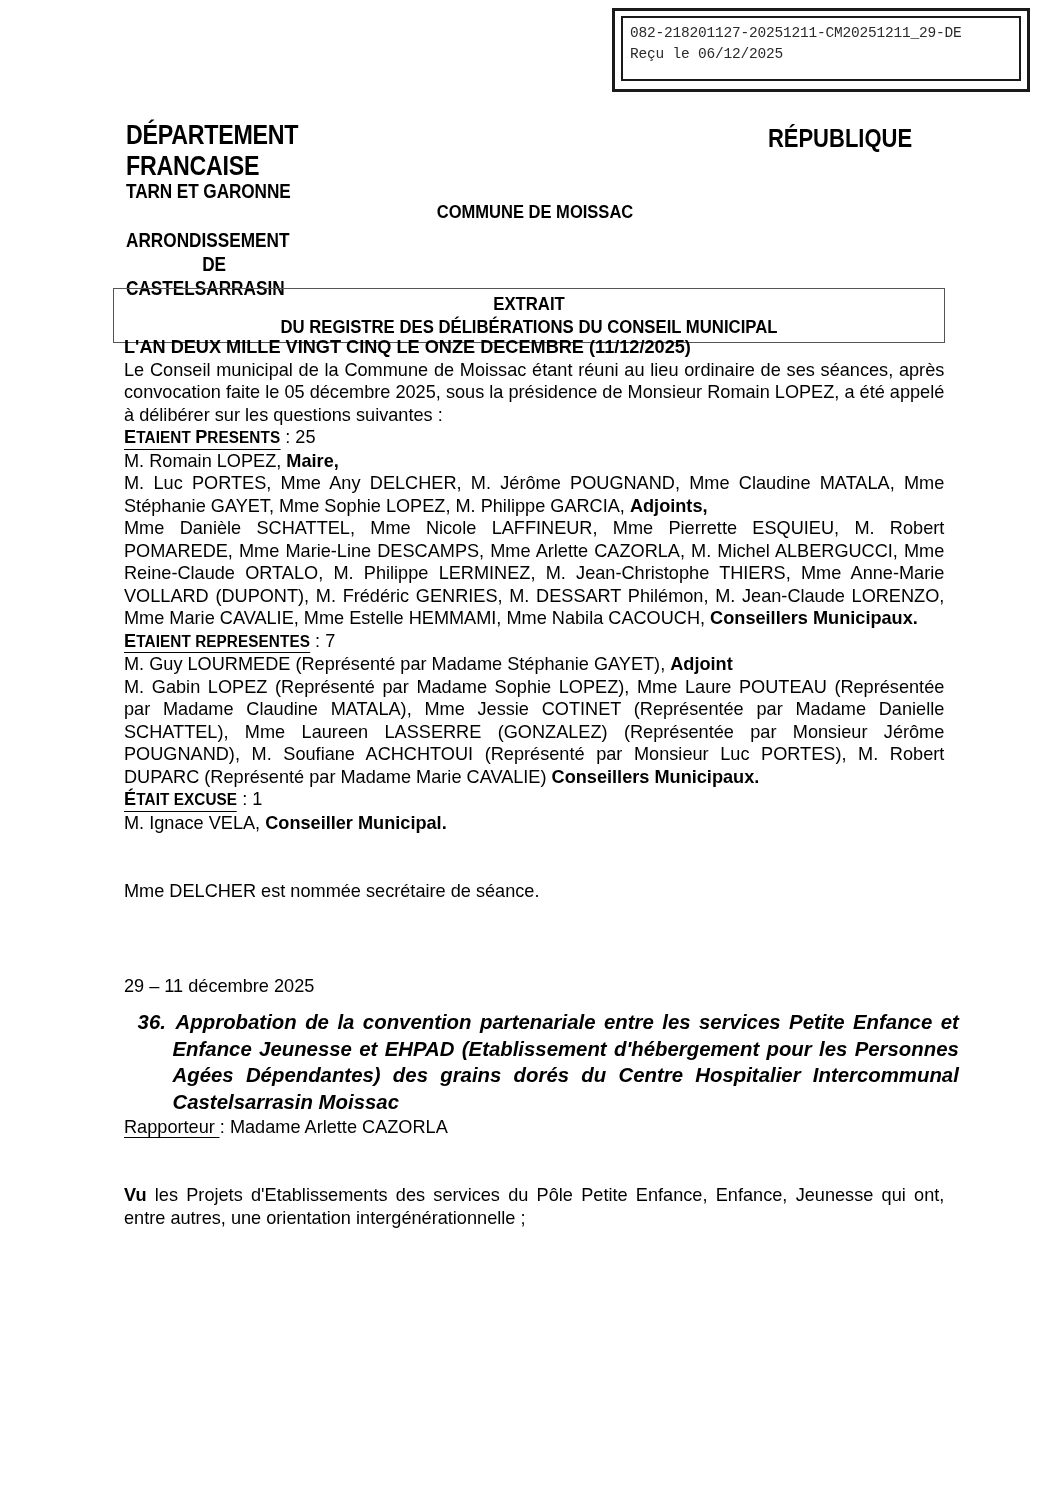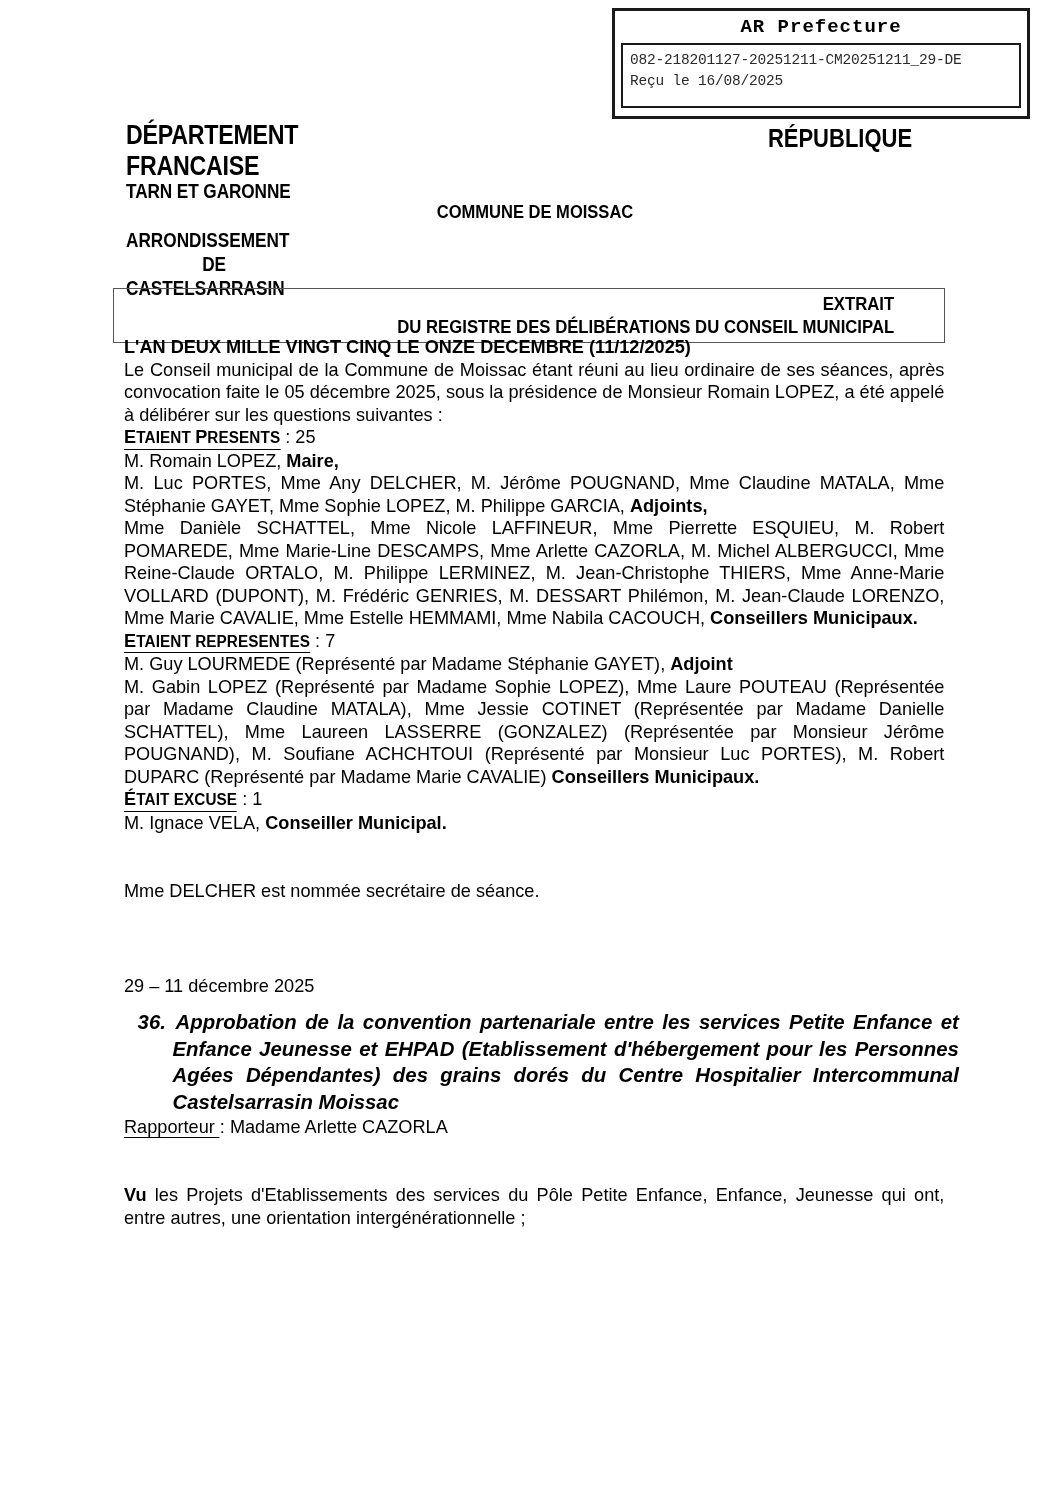--- a/index.html
+++ b/index.html
@@ -108,21 +108,21 @@
 
   
   .extrait-box {
     position: absolute;
     left: 113px;
     top: 288px;
     width: 832px;
     box-sizing: border-box;
     border: 1px solid #555;
     padding: 3px 0 4px 0;
-    text-align: right;
+    text-align: center;
   }
   .extrait-box .l {
     display: block;
     font-size: 19px;
     font-weight: bold;
     line-height: 1.22;
     transform: scaleX(0.88);
     transform-origin: center top;
   }
 
@@ -179,24 +179,23 @@
     text-indent: -36px;
   }
   .rapporteur-lbl {
     border-bottom: 1.5px solid #000;
   }
 </style>
 </head>
 <body>
 
 <div class="stamp">
-  <div class="stamp-title">AR Prefecture</div>
   <div class="stamp-body">
     <div>082-218201127-20251211-CM20251211_29-DE</div>
-    <div>Reçu le 16/08/2025</div>
+    <div>Reçu le 06/12/2025</div>
   </div>
 </div>
 
 <div class="hdr-dept">
   <span>DÉPARTEMENT</span><br>
   <span>FRANCAISE</span>
 </div>
 <div class="hdr-tarn">TARN ET GARONNE</div>
 
 <div class="hdr-republique">RÉPUBLIQUE</div>

